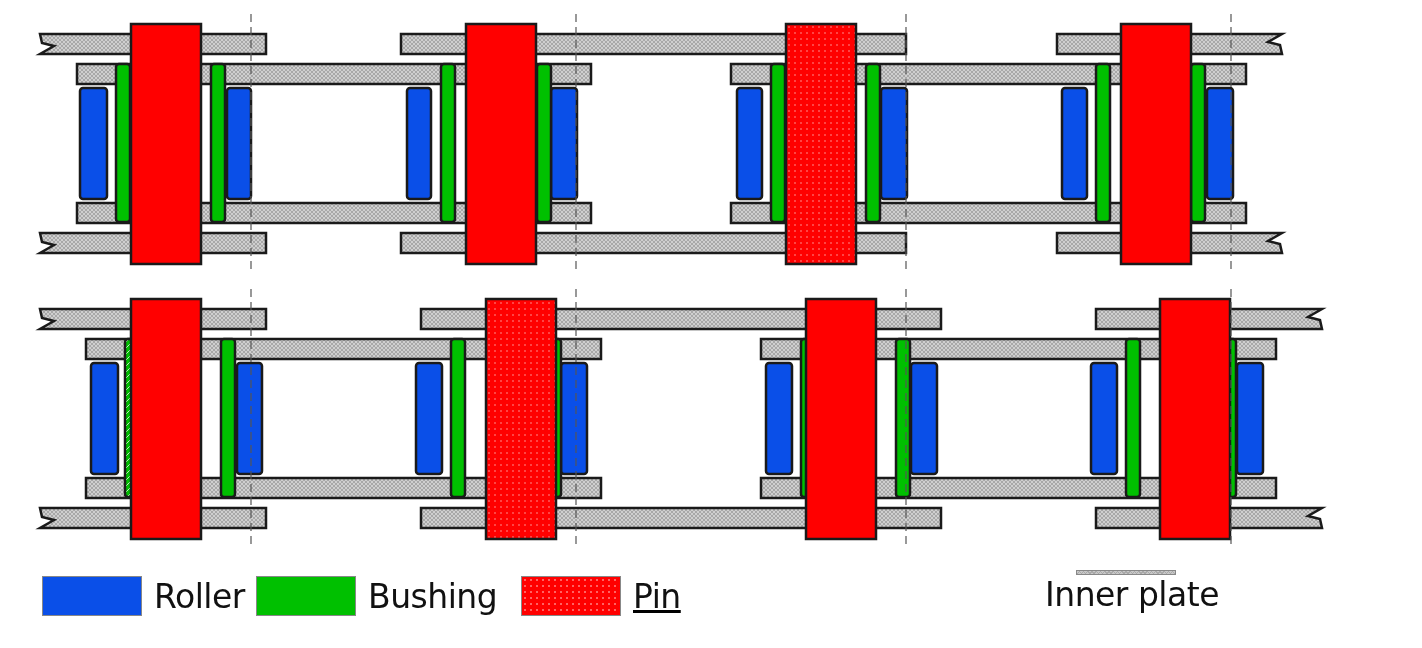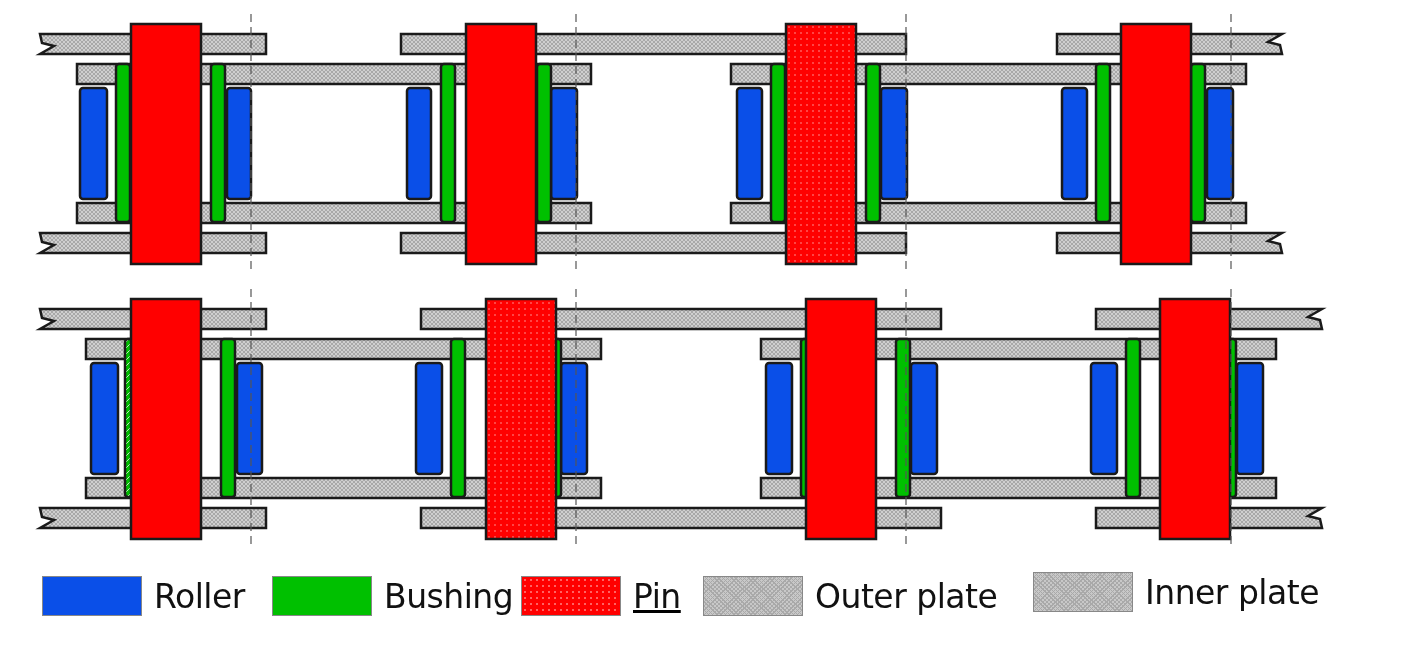--- a/index.html
+++ b/index.html
@@ -104,29 +104,25 @@
       <line x1="906" y1="289" x2="906" y2="549" stroke="#555" stroke-width="1.2" stroke-dasharray="8 5"></line>
       <line x1="1231" y1="289" x2="1231" y2="549" stroke="#555" stroke-width="1.2" stroke-dasharray="8 5"></line>
     </g>
 </svg>
 
 <div class="legend">
   <div class="legend-item" style="left:42px;">
     <div class="legend-swatch sw-roller"></div>
     <span class="legend-label">Roller</span>
   </div>
-  <div class="legend-item" style="left:272px;">
+  <div class="legend-item" style="left:256px;">
     <div class="legend-swatch sw-bushing"></div>
     <span class="legend-label">Bushing</span>
   </div>
   <div class="legend-item" style="left:521px;text-decoration:underline;">
     <div class="legend-swatch sw-pin"></div>
     <span class="legend-label">Pin</span>
   </div>
-  <div class="legend-item" style="left:703px;">
-    <div class="legend-swatch sw-plate"></div>
-    <span class="legend-label">Outer plate</span>
-  </div>
-  <div class="legend-item" style="left:1033px; top:10px;">
+  <div class="legend-item" style="left:1033px; top:10px;flex-direction:column;">
     <div class="legend-swatch sw-plate"></div>
     <span class="legend-label">Inner plate</span>
   </div>
 </div>
 
 </body></html>

